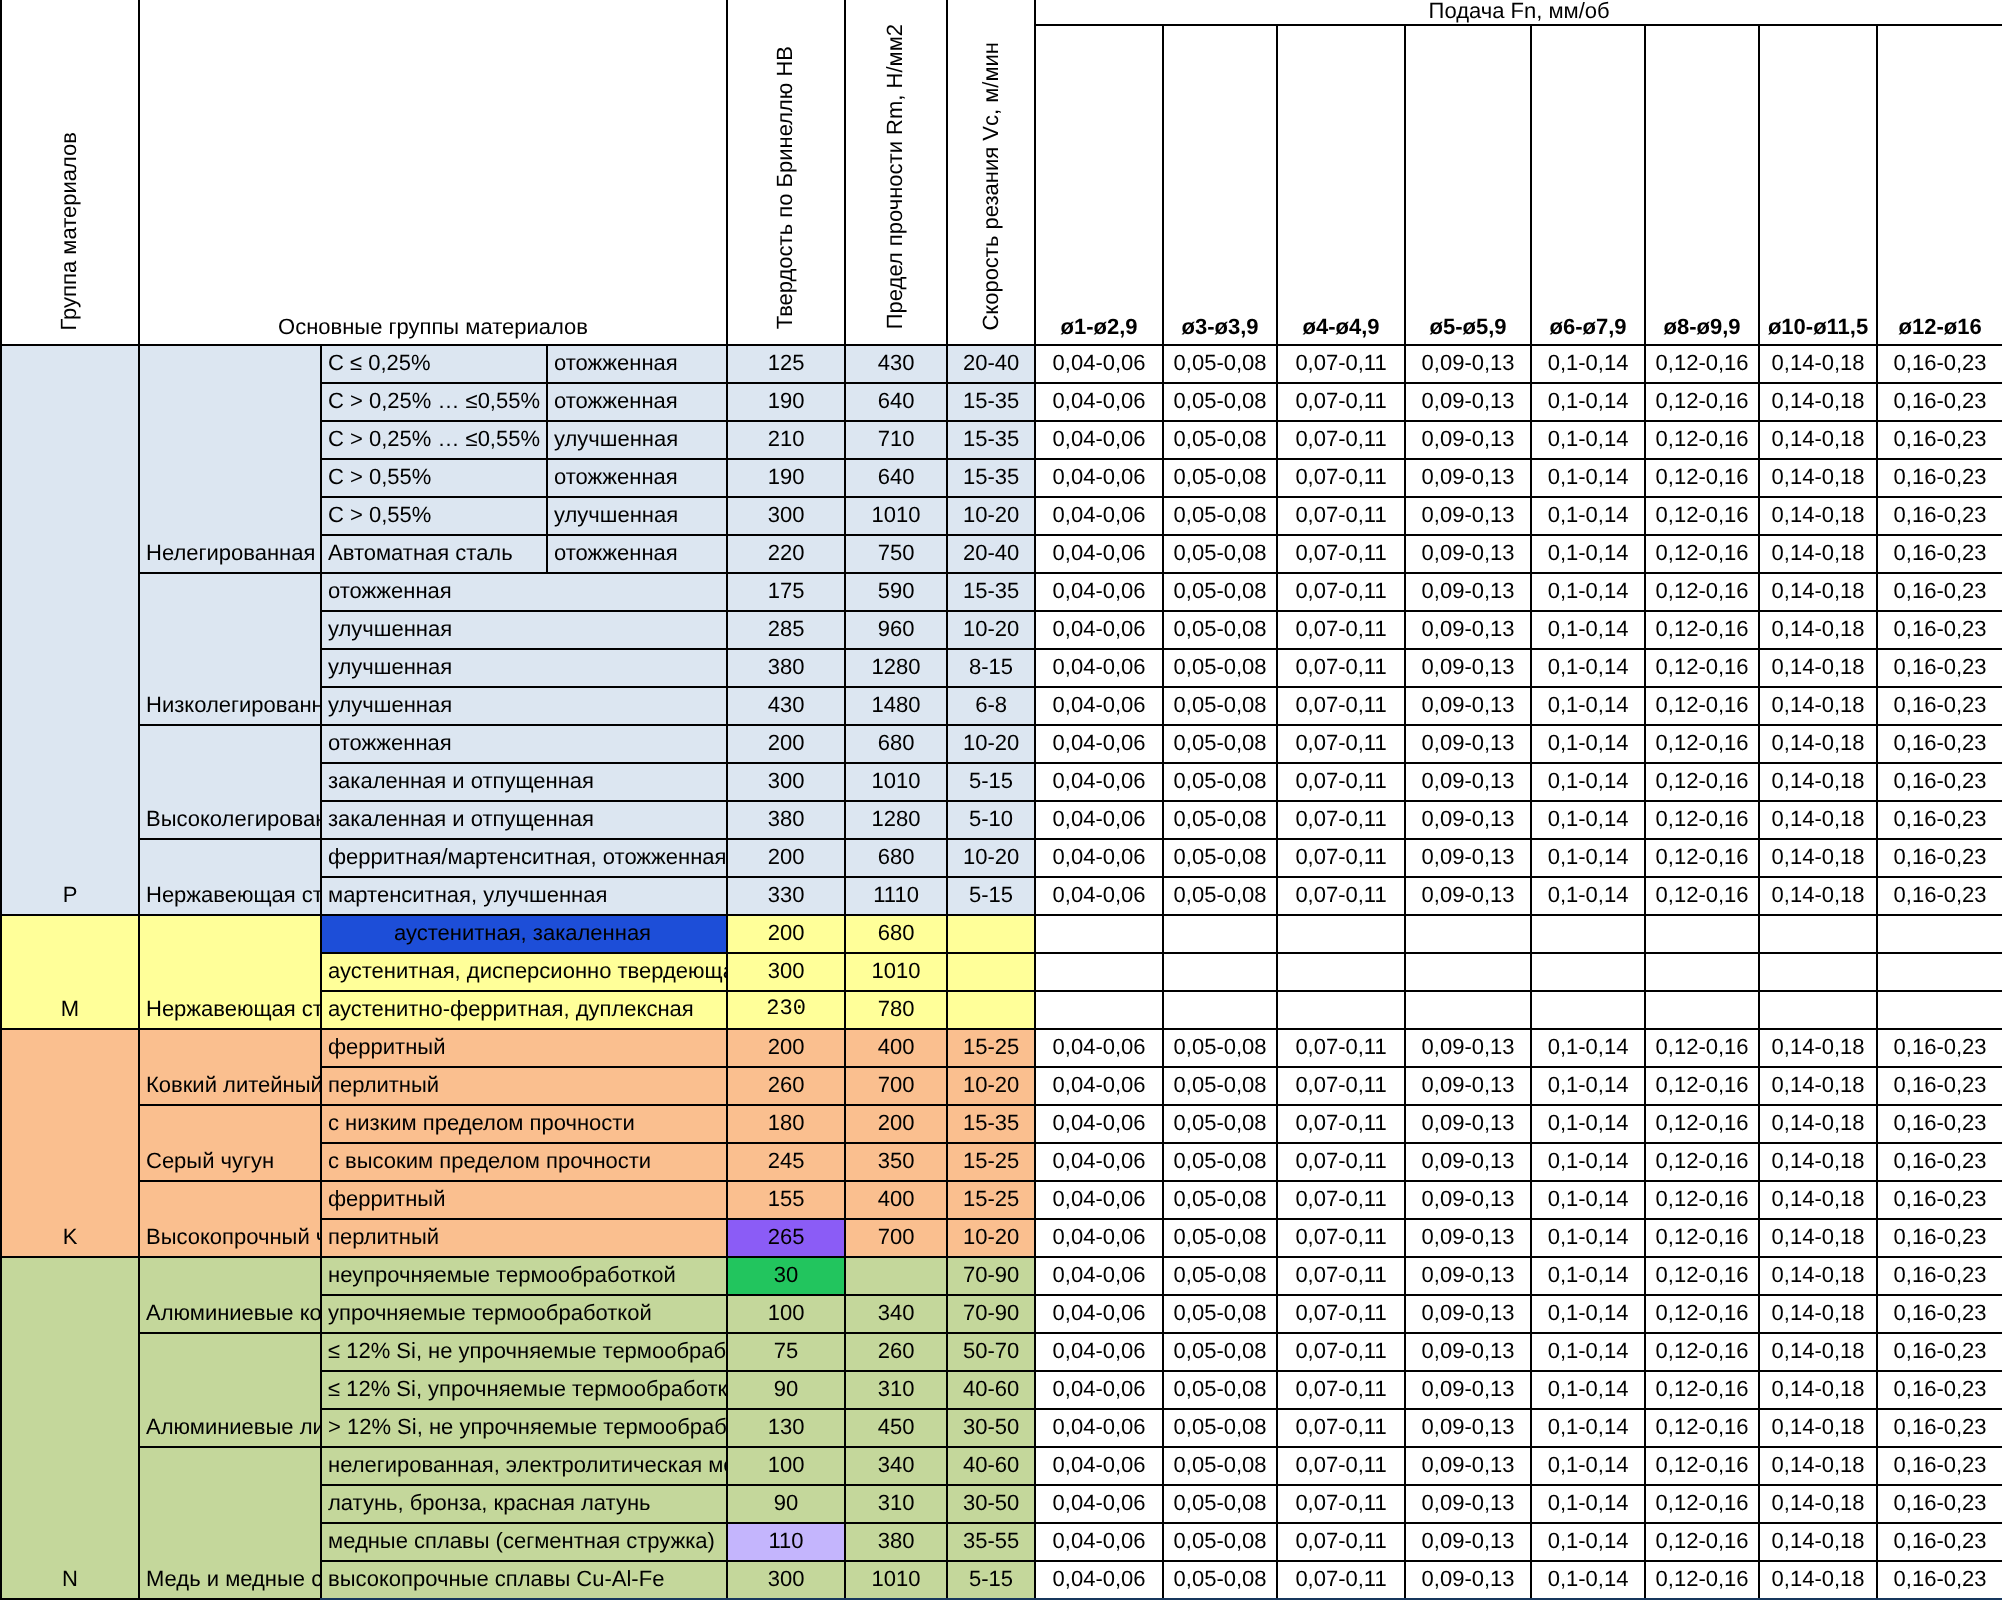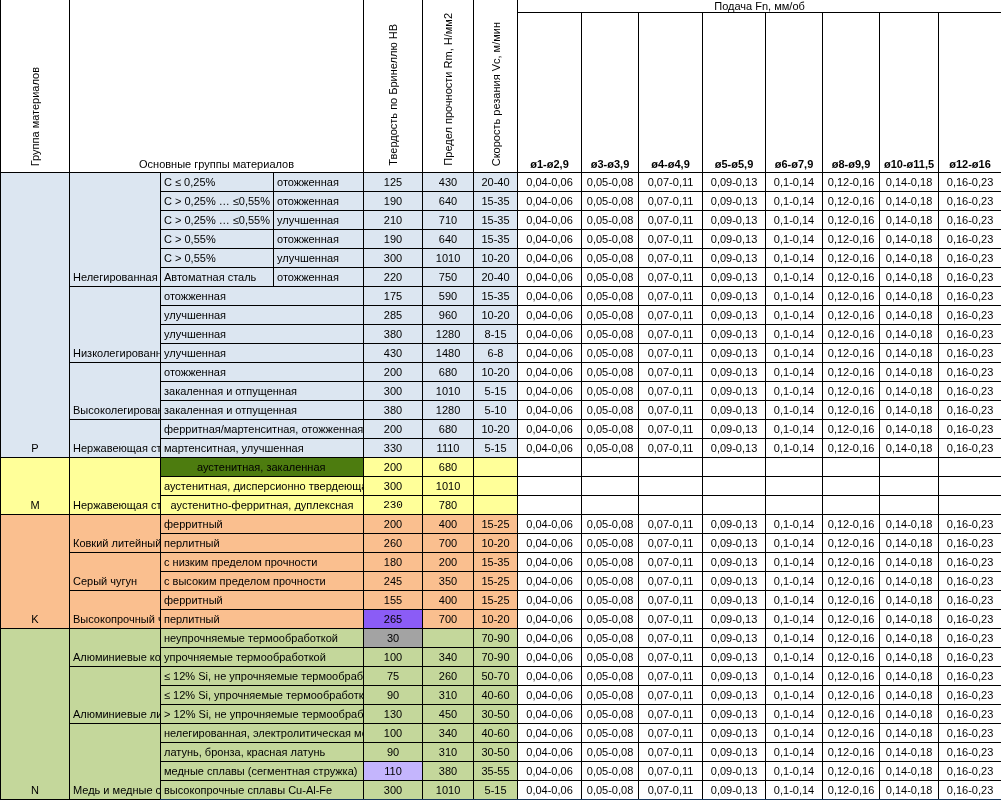--- a/index.html
+++ b/index.html
@@ -310,21 +310,21 @@
         <td class="num">0,07-0,11</td>
         <td class="num">0,09-0,13</td>
         <td class="num">0,1-0,14</td>
         <td class="num">0,12-0,16</td>
         <td class="num">0,14-0,18</td>
         <td class="num">0,16-0,23</td>
       </tr>
       <tr>
         <td class="group-code" rowspan="3" style="background: rgb(255, 255, 153);">M</td>
         <td class="subgroup" rowspan="3" style="background: rgb(255, 255, 153);">Нержавеющая сталь</td>
-        <td class="desc" colspan="2" style="background: #4d7c0f; padding-left: 36px;">аустенитная, закаленная</td>
+        <td class="desc" colspan="2" style="background: #1d4ed8; padding-left: 36px;">аустенитная, закаленная</td>
         <td class="num" style="background: rgb(255, 255, 153);">200</td>
         <td class="num" style="background: rgb(255, 255, 153);">680</td>
         <td class="num" style="background: rgb(255, 255, 153);"></td>
         <td class="num"></td>
         <td class="num"></td>
         <td class="num"></td>
         <td class="num"></td>
         <td class="num"></td>
         <td class="num"></td>
         <td class="num"></td>
@@ -338,21 +338,21 @@
         <td class="num"></td>
         <td class="num"></td>
         <td class="num"></td>
         <td class="num"></td>
         <td class="num"></td>
         <td class="num"></td>
         <td class="num"></td>
         <td class="num"></td>
       </tr>
       <tr>
-        <td class="desc" colspan="2" style="background: rgb(255, 255, 153); text-align: center;">аустенитно-ферритная, дуплексная</td>
+        <td class="desc" colspan="2" style="background: rgb(255, 255, 153);">аустенитно-ферритная, дуплексная</td>
         <td class="num" style="background: rgb(255, 255, 153); font-family: Liberation Mono, monospace;">230</td>
         <td class="num" style="background: rgb(255, 255, 153);">780</td>
         <td class="num" style="background: rgb(255, 255, 153);"></td>
         <td class="num"></td>
         <td class="num"></td>
         <td class="num"></td>
         <td class="num"></td>
         <td class="num"></td>
         <td class="num"></td>
         <td class="num"></td>
@@ -443,21 +443,21 @@
         <td class="num">0,09-0,13</td>
         <td class="num">0,1-0,14</td>
         <td class="num">0,12-0,16</td>
         <td class="num">0,14-0,18</td>
         <td class="num">0,16-0,23</td>
       </tr>
       <tr>
         <td class="group-code" rowspan="9" style="background: rgb(196, 215, 155);">N</td>
         <td class="subgroup" rowspan="2" style="background: rgb(196, 215, 155);">Алюминиевые кованые сплавы</td>
         <td class="desc" colspan="2" style="background: rgb(196, 215, 155);">неупрочняемые термообработкой</td>
-        <td class="num" style="background: #a3a3a3;">30</td>
+        <td class="num" style="background: #22c55e;">30</td>
         <td class="num" style="background: rgb(196, 215, 155);"></td>
         <td class="num" style="background: rgb(196, 215, 155);">70-90</td>
         <td class="num">0,04-0,06</td>
         <td class="num">0,05-0,08</td>
         <td class="num">0,07-0,11</td>
         <td class="num">0,09-0,13</td>
         <td class="num">0,1-0,14</td>
         <td class="num">0,12-0,16</td>
         <td class="num">0,14-0,18</td>
         <td class="num">0,16-0,23</td>

